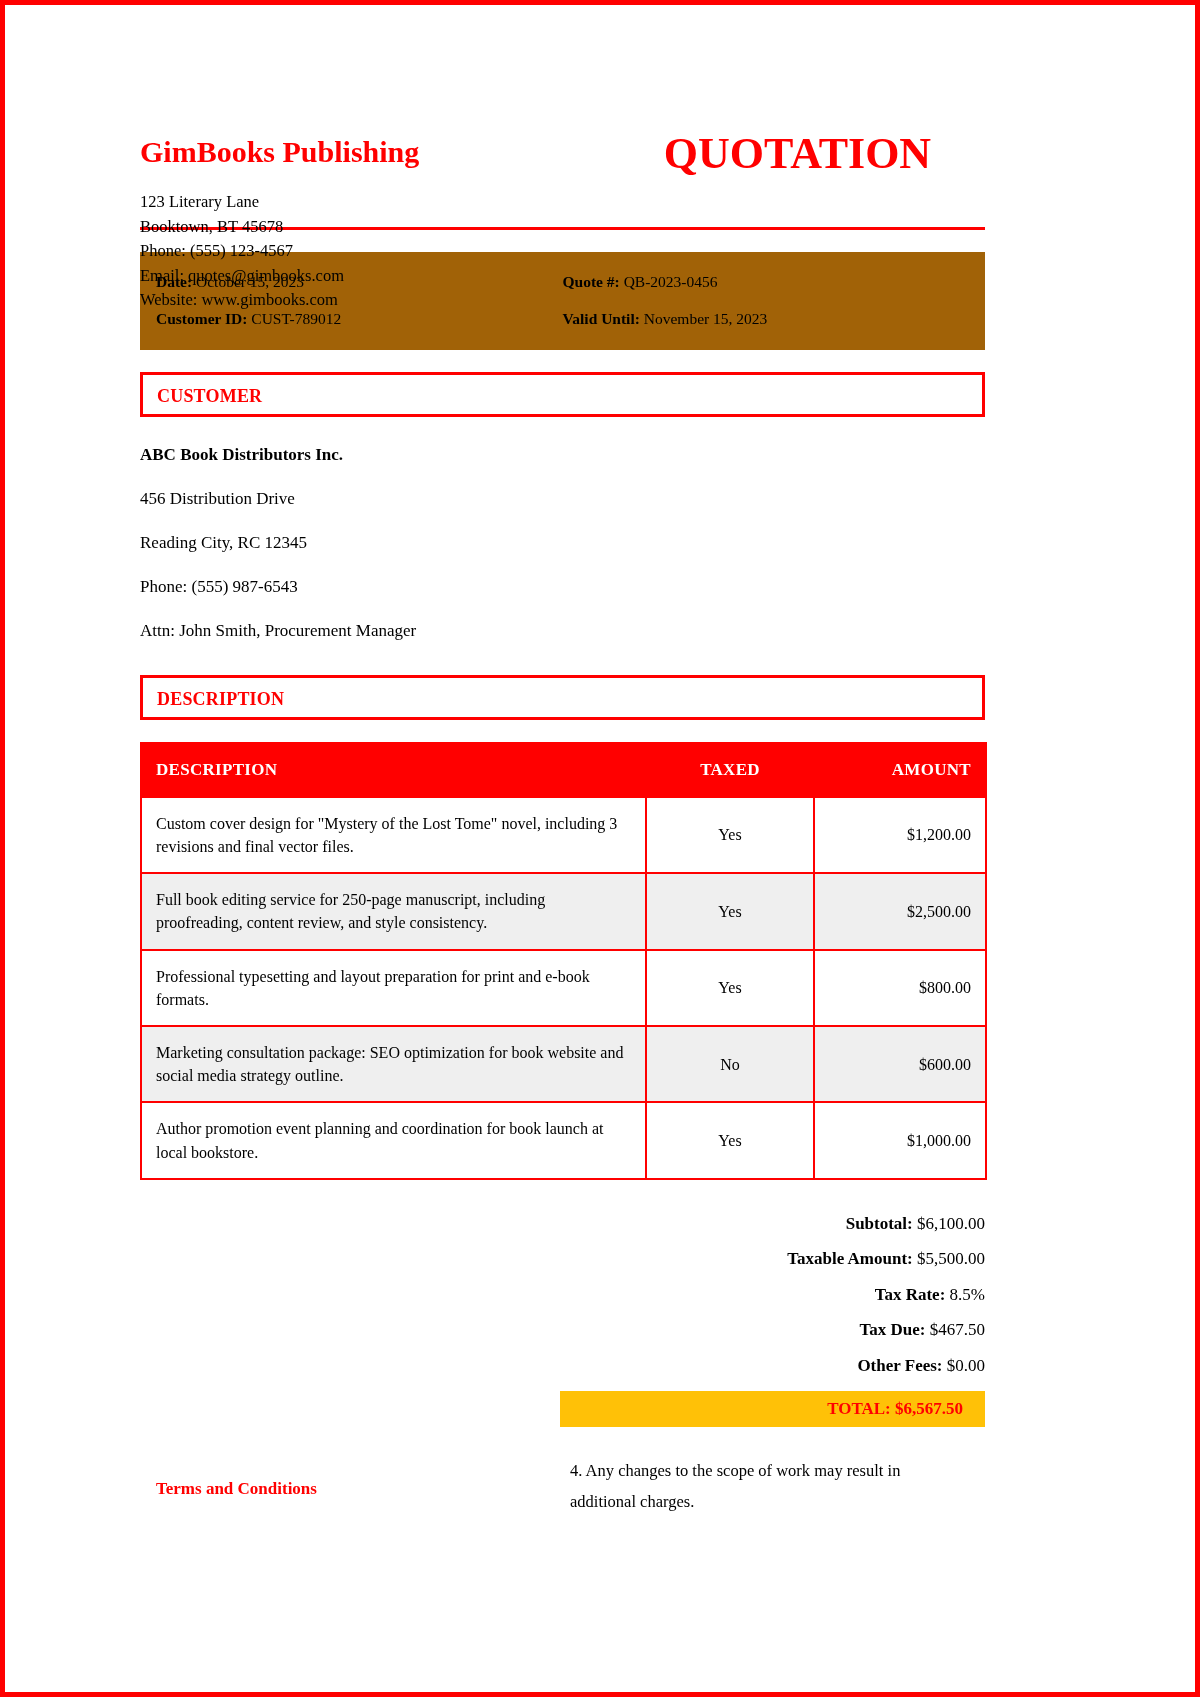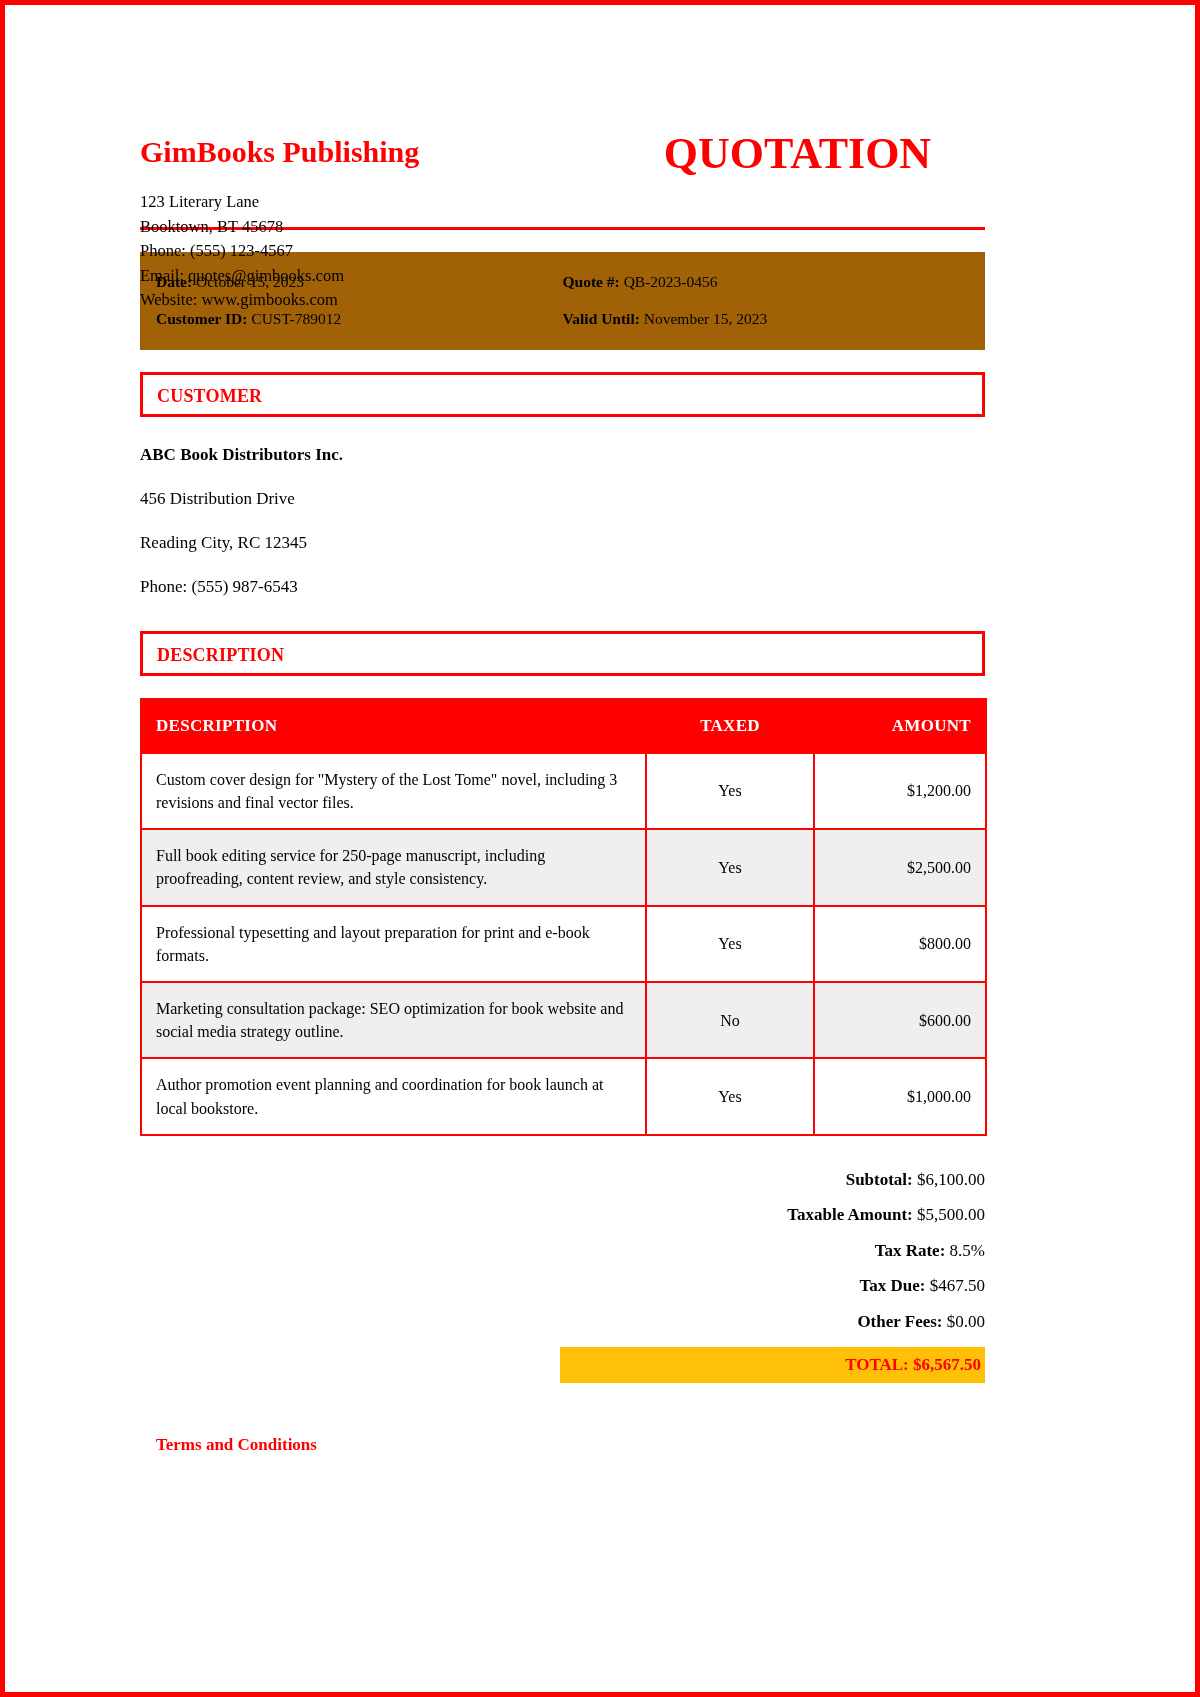--- a/index.html
+++ b/index.html
@@ -159,21 +159,21 @@
   }
   .total-line .lbl { font-weight: bold; }
   .grand-total {
     margin-top: 8px;
     margin-left: 420px;
     background: #FFC107;
     color: #FF0000;
     font-size: 17px;
     font-weight: bold;
     text-align: right;
-    padding: 8px 4px;
+    padding: 8px 22px;
     box-sizing: border-box;
   }
 
   
   .terms {
     margin-top: 28px;
     position: relative;
     min-height: 80px;
   }
   .terms-title {
@@ -237,20 +237,21 @@
 
     <div class="section-bar">
       <span class="txt">CUSTOMER</span>
     </div>
 
     <div class="customer-block">
       <div class="cust-name">ABC Book Distributors Inc.</div>
       <div>456 Distribution Drive</div>
       <div>Reading City, RC 12345</div>
       <div>Phone: (555) 987-6543</div>
+      <div>Attn: John Smith, Procurement Manager</div>
     </div>
 
     <div class="section-bar">
       <span class="txt">DESCRIPTION</span>
     </div>
 
     <table class="items-table">
       <colgroup>
         <col class="col-desc">
         <col class="col-taxed">
@@ -311,16 +312,17 @@
       </div>
       <div class="total-line">
         <span class="lbl">Other Fees:</span>
         <span>$0.00</span>
       </div>
       <div class="grand-total">TOTAL: $6,567.50</div>
     </div>
 
     <div class="terms">
       <div class="terms-title">Terms and Conditions</div>
+      <div class="terms-list">4. Any changes to the scope of work may result in additional charges.</div>
     </div>
 
   </div>
 </div>
 
 </body></html>

